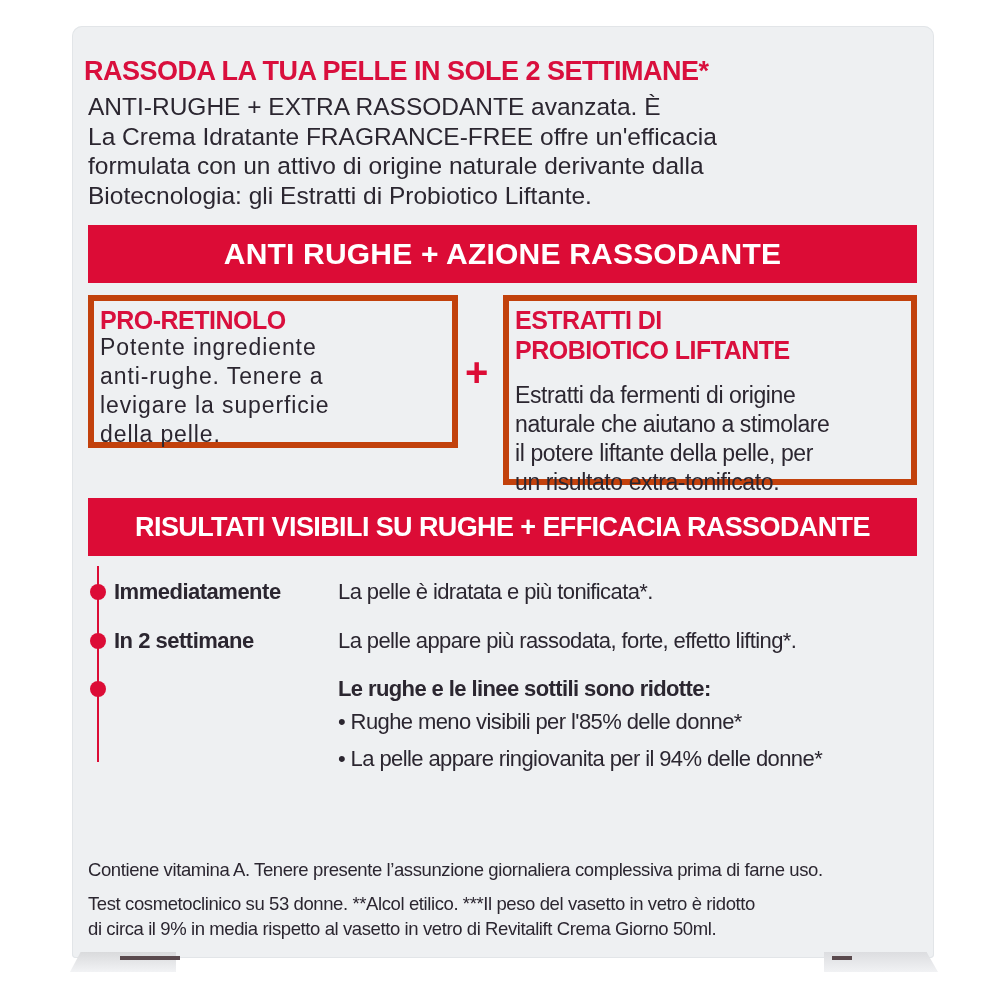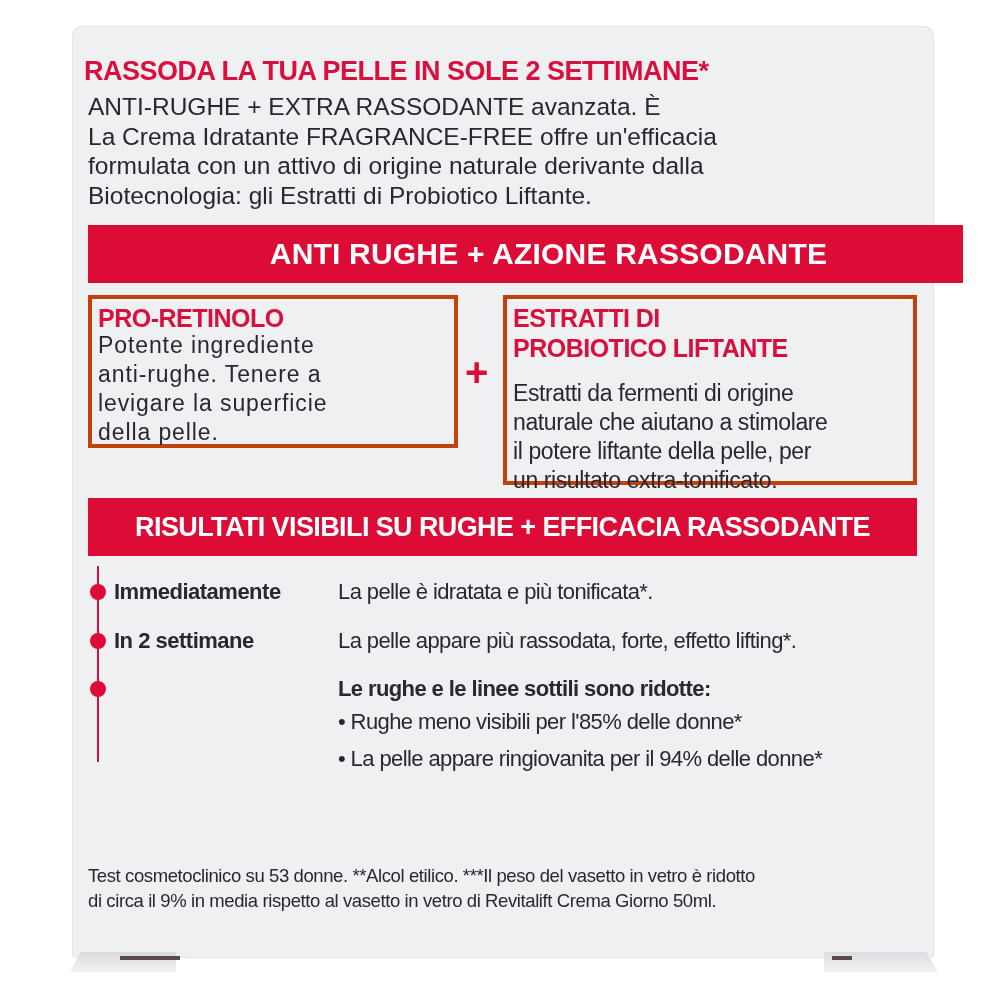--- a/index.html
+++ b/index.html
@@ -87,33 +87,32 @@
       font-weight: bold;
       text-align: center;
       white-space: nowrap;
     }
     .banner-1 {
       top: 225px;
       height: 58px;
       line-height: 58px;
       font-size: 30px;
       letter-spacing: 0.2px;
-      padding-left: 46px;
     }
     .banner-2 {
       top: 498px;
       height: 58px;
       line-height: 58px;
       font-size: 27px;
       letter-spacing: -0.6px;
     }
 
     .ingredient {
       position: absolute;
-      border: 4px solid #c2410c;
+      border: 6px solid #c2410c;
       box-sizing: border-box;
       background: transparent;
       text-decoration: underline;
     }
     .ing-left {
       left: 88px;
       top: 295px;
       width: 370px;
       height: 153px;
     }
@@ -304,17 +303,18 @@
   <span class="dot"></span>
   <span class="effect bold">Le rughe e le linee sottili sono ridotte:</span>
 </div>
 
 <div class="bullets">
   <div>• Rughe meno visibili per l'85% delle donne*</div>
   <div>• La pelle appare ringiovanita per il 94% delle donne*</div>
 </div>
 
 <div class="footnotes">
+  <div class="fn1">Contiene vitamina A. Tenere presente l’assunzione giornaliera complessiva prima di farne uso.</div>
   <div class="fn2">
     <span>Test cosmetoclinico su 53 donne. **Alcol etilico. ***Il peso del vasetto in vetro è ridotto</span>
     <span>di circa il 9% in media rispetto al vasetto in vetro di Revitalift Crema Giorno 50ml.</span>
   </div>
 </div>
 
 </body></html>

